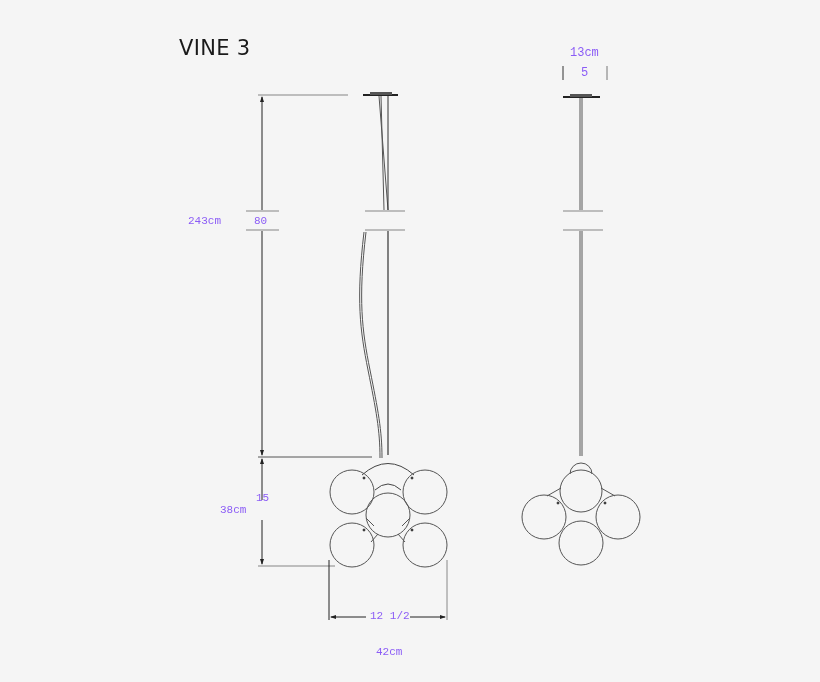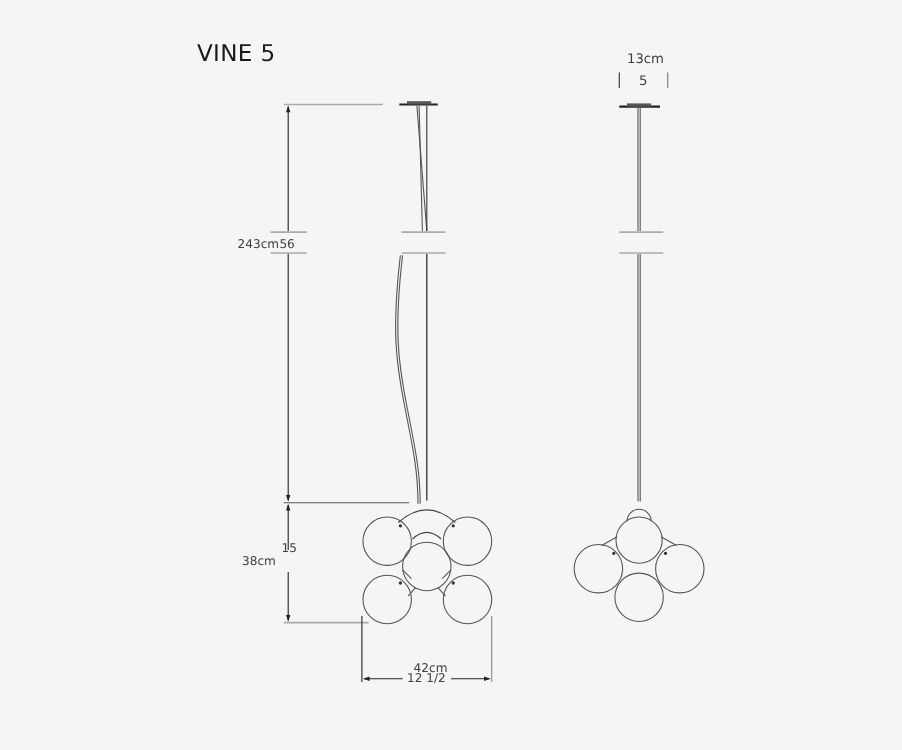--- a/index.html
+++ b/index.html
@@ -1,25 +1,25 @@
 <!DOCTYPE html>
 <html><head>
 <meta charset="utf-8">
 <style>
   html, body { margin: 0; padding: 0; }
   body { width: 820px; height: 682px; background: #f5f5f5; position: relative; overflow: hidden;
          font-family: "DejaVu Sans", sans-serif; color: #222; }
   svg { position: absolute; left: 0; top: 0; }
-  .lbl { position: absolute; font-size: 11px; color: #404040; white-space: nowrap; }
+  .lbl { position: absolute; font-size: 11px; color: #8b5cf6; white-space: nowrap; font-family: Liberation Mono, monospace; }
   .title { position: absolute; left: 179px; top: 36px; font-size: 21px; color: #1a1a1a; letter-spacing: 0.3px; }
 </style>
 </head>
 <body>
 
-<div class="title">VINE 5</div>
+<div class="title">VINE 3</div>
 
 <svg width="820" height="682" viewBox="0 0 820 682">
 
   <g fill="none" stroke="#333" stroke-width="1">
 
     <line x1="258" y1="95" x2="348" y2="95" stroke="#aaa" stroke-width="1.5"></line>
 
     <line x1="363" y1="95" x2="398" y2="95" stroke="#222" stroke-width="2"></line>
     <rect x="370" y="92" width="22" height="3" fill="#555" stroke="none"></rect>
 
@@ -93,20 +93,20 @@
     <circle cx="544" cy="517" r="22" stroke="#555"></circle>
     <circle cx="618" cy="517" r="22" stroke="#555"></circle>
     <circle cx="581" cy="543" r="22" stroke="#555"></circle>
     <line x1="547" y1="496" x2="561" y2="488" stroke="#555"></line>
     <line x1="615" y1="496" x2="601" y2="488" stroke="#555"></line>
     <circle cx="558" cy="503" r="1" fill="#333"></circle>
     <circle cx="605" cy="503" r="1" fill="#333"></circle>
   </g>
 </svg>
 
-<div class="lbl" style="left:216px;top:215px;">243cm</div>
-<div class="lbl" style="left:254px;top:215px;">56</div>
+<div class="lbl" style="left:188px;top:215px;">243cm</div>
+<div class="lbl" style="left:254px;top:215px;">80</div>
 <div class="lbl" style="left:220px;top:504px;">38cm</div>
 <div class="lbl" style="left:256px;top:492px;">15</div>
 <div class="lbl" style="left:370px;top:610px;">12 1/2</div>
-<div class="lbl" style="left:376px;top:601px;">42cm</div>
+<div class="lbl" style="left:376px;top:646px;">42cm</div>
 <div class="lbl" style="left:570px;top:46px;font-size:12px;">13cm</div>
 <div class="lbl" style="left:581px;top:66px;font-size:12px;">5</div>
 
 </body></html>

